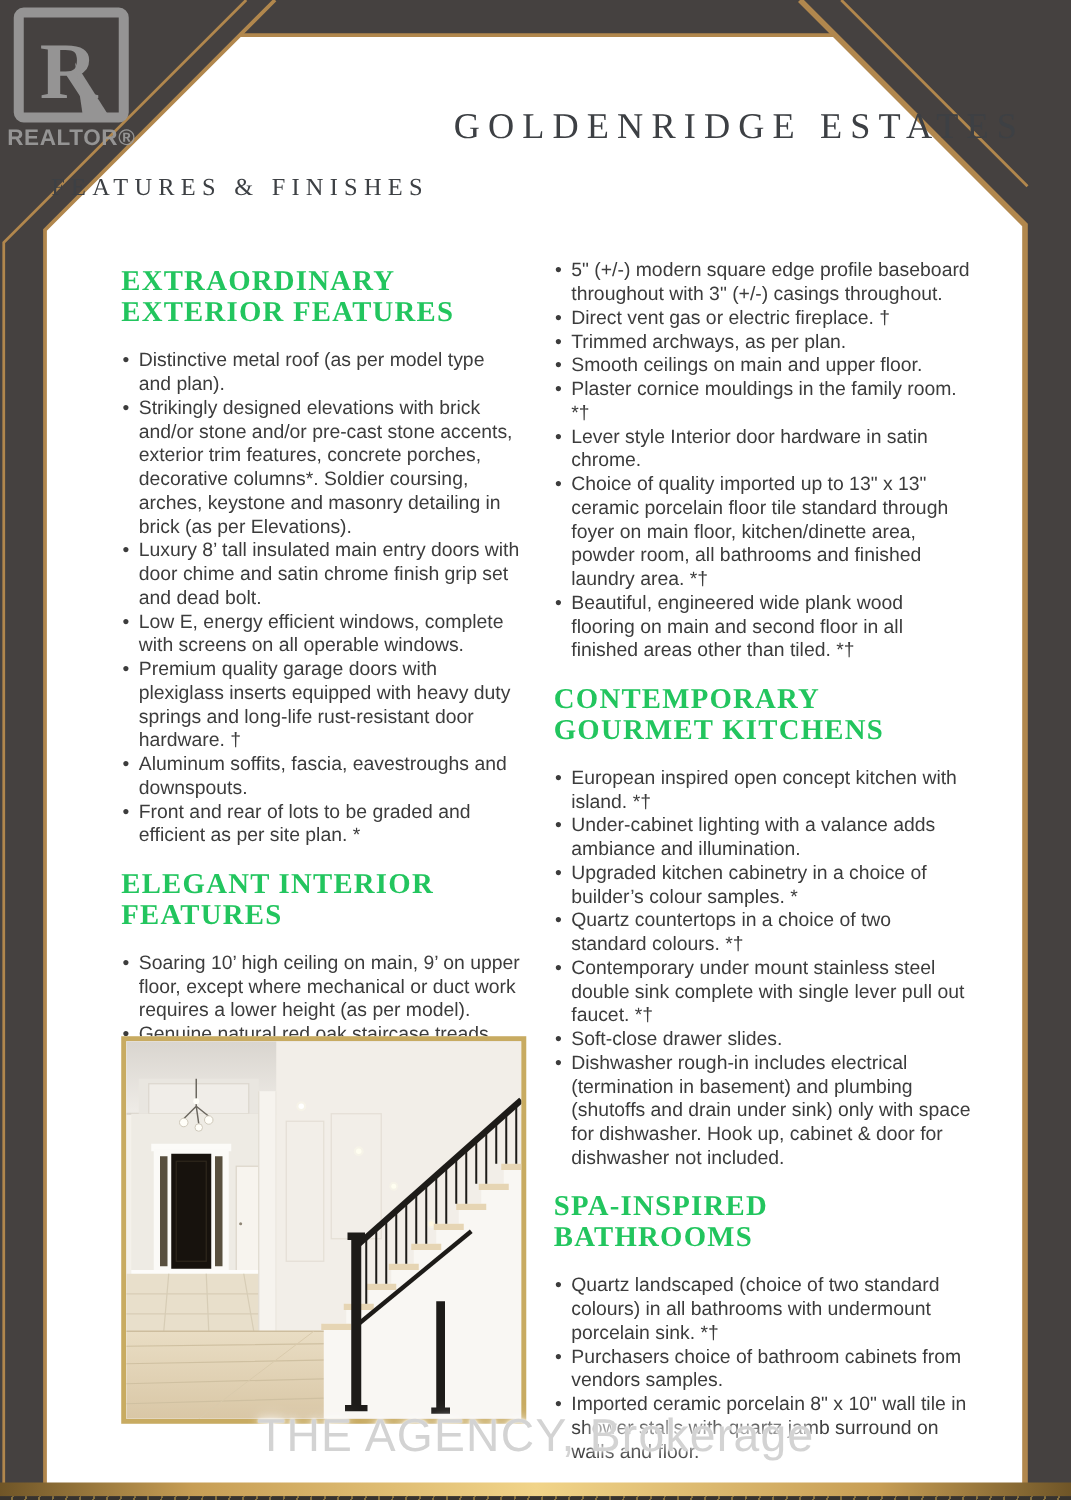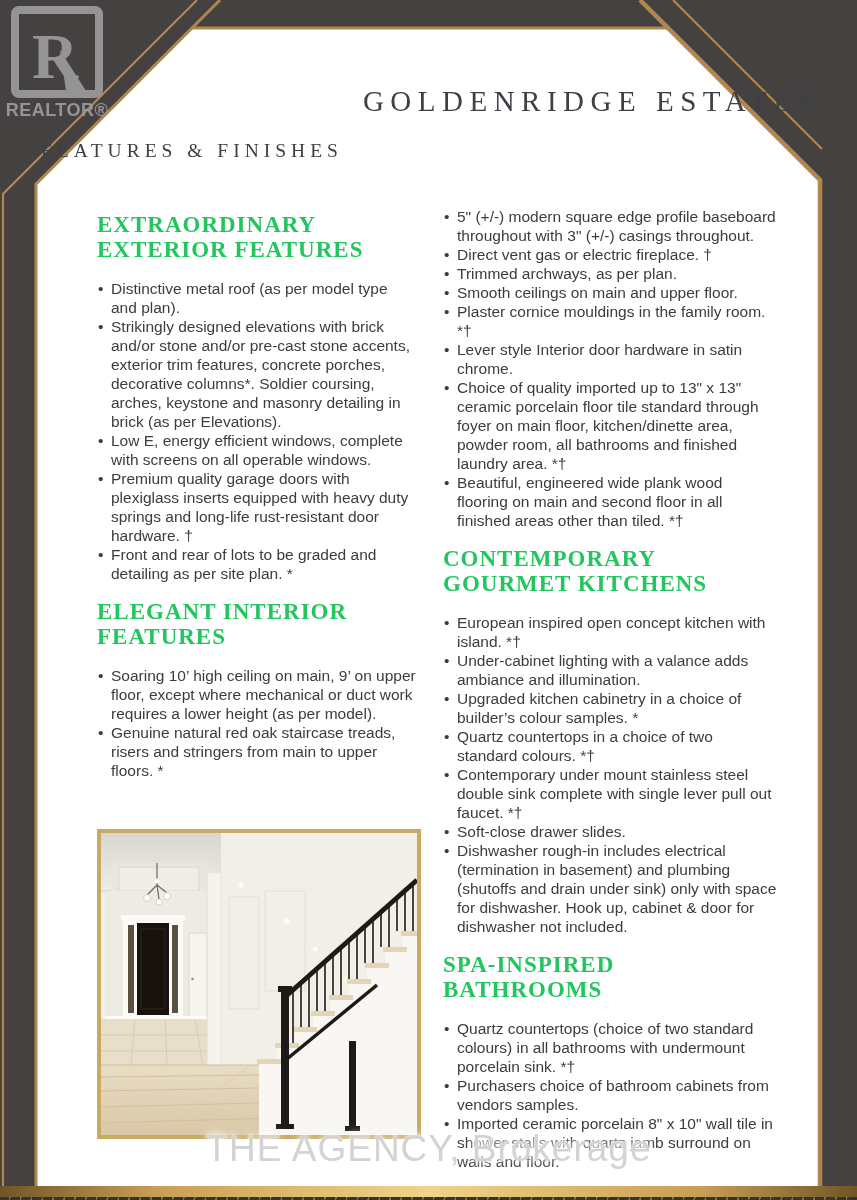--- a/index.html
+++ b/index.html
@@ -85,23 +85,25 @@
 </svg>
 
 <div class="page-title">GOLDENRIDGE ESTATES</div>
 <div class="page-subtitle">FEATURES &amp; FINISHES</div>
 
 <div class="col col-left">
     <h2 class="section-heading">EXTRAORDINARY<br>EXTERIOR FEATURES</h2>
     <ul class="feature-list">
       <li>Distinctive metal roof (as per model type and plan).</li>
       <li>Strikingly designed elevations with brick and/or stone and/or pre-cast stone accents, exterior trim features, concrete porches, decorative columns*. Soldier coursing, arches, keystone and masonry detailing in brick (as per Elevations).</li>
+      <li>Luxury 8’ tall insulated main entry doors with door chime and satin chrome finish grip set and dead bolt.</li>
       <li>Low E, energy efficient windows, complete with screens on all operable windows.</li>
       <li>Premium quality garage doors with plexiglass inserts equipped with heavy duty springs and long-life rust-resistant door hardware. †</li>
-      <li>Front and rear of lots to be graded and detailing as per site plan. *</li>
+      <li>Aluminum soffits, fascia, eavestroughs and downspouts.</li>
+      <li>Front and rear of lots to be graded and efficient as per site plan. *</li>
     </ul>
     <h2 class="section-heading">ELEGANT INTERIOR FEATURES</h2>
     <ul class="feature-list">
       <li>Soaring 10’ high ceiling on main, 9’ on upper floor, except where mechanical or duct work requires a lower height (as per model).</li>
       <li>Genuine natural red oak staircase treads, risers and stringers from main to upper floors. *</li>
     </ul>
   </div>
 <div class="col col-right">
     <ul class="feature-list">
       <li>5" (+/-) modern square edge profile baseboard throughout with 3" (+/-) casings throughout.</li>
@@ -118,21 +120,21 @@
       <li>European inspired open concept kitchen with island. *†</li>
       <li>Under-cabinet lighting with a valance adds ambiance and illumination.</li>
       <li>Upgraded kitchen cabinetry in a choice of builder’s colour samples. *</li>
       <li>Quartz countertops in a choice of two standard colours. *†</li>
       <li>Contemporary under mount stainless steel double sink complete with single lever pull out faucet. *†</li>
       <li>Soft-close drawer slides.</li>
       <li>Dishwasher rough-in includes electrical (termination in basement) and plumbing (shutoffs and drain under sink) only with space for dishwasher. Hook up, cabinet &amp; door for dishwasher not included.</li>
     </ul>
     <h2 class="section-heading">SPA-INSPIRED BATHROOMS</h2>
     <ul class="feature-list">
-      <li>Quartz countertops (choice of two standard colours) in all bathrooms with undermount porcelain sink. *†</li>
+      <li>Quartz landscaped (choice of two standard colours) in all bathrooms with undermount porcelain sink. *†</li>
       <li>Purchasers choice of bathroom cabinets from vendors samples.</li>
       <li>Imported ceramic porcelain 8" x 10" wall tile in shower stalls with quartz jamb surround on walls and floor.</li>
     </ul>
   </div>
 
 <div class="photo">
   <svg width="316" height="302" viewBox="0 0 316 302" aria-hidden="true">
     <defs>
       <linearGradient id="floorG" x1="0" y1="0" x2="0" y2="1">
         <stop offset="0" stop-color="#e9ddc4"></stop>

